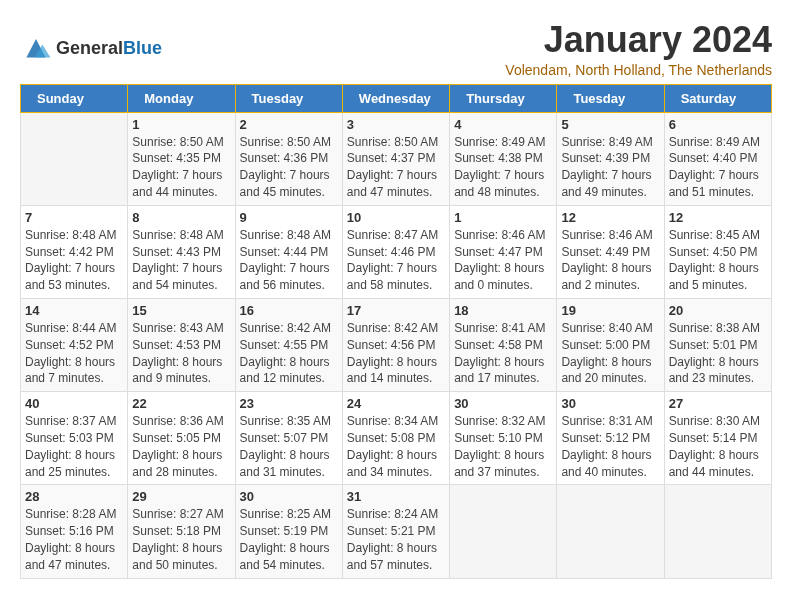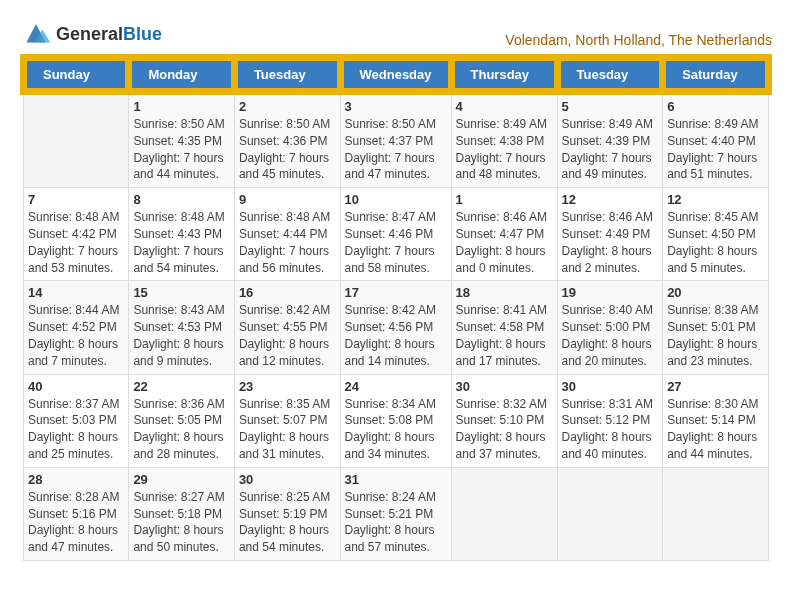--- a/index.html
+++ b/index.html
@@ -6,21 +6,21 @@
     body {
       font-family: Arial, Helvetica, sans-serif;
       background: #fff;
       width: 792px;
       min-height: 612px;
       padding: 20px;
     }
     .header {
       display: flex;
       justify-content: space-between;
-      align-items: flex-end;
+      align-items: center;
       margin-bottom: 6px;
     }
     .logo {
       display: flex;
       align-items: center;
       gap: 4px;
     }
     .logo-icon {
       width: 32px;
       height: 28px;
@@ -44,21 +44,21 @@
       border-collapse: collapse;
       font-size: 11px;
     }
     thead tr th {
       background-color: #3a7cc1;
       color: #fff;
       font-weight: bold;
       font-size: 13px;
       padding: 6px 16px;
       text-align: left;
-      border: 7px solid #eab308;
+      border: 1px solid #eab308;
     }
     tbody tr td {
       vertical-align: top;
       border: 1px solid #ddd;
       padding: 4px;
       width: calc(100% / 7);
       min-height: 80px;
       background: #fff;
     }
     tbody tr:nth-child(odd) td {
@@ -87,20 +87,21 @@
   <div class="logo">
     <svg class="logo-icon" viewBox="0 0 40 35" xmlns="http://www.w3.org/2000/svg">
       <polygon points="8,28 20,5 32,28" fill="#1a6faf" opacity="0.85"></polygon>
       <polygon points="18,28 28,12 38,28" fill="#3a9fd4" opacity="0.7"></polygon>
     </svg>
     <div>
       <span style="font-size:18px;font-weight:bold;color:#333;">General</span><span style="font-size:18px;font-weight:bold;color:#1a6faf;">Blue</span>
     </div>
   </div>
   <div class="title-block">
+    <div class="month-title">January 2024</div>
     <div class="location-title">Volendam, North Holland, The Netherlands</div>
   </div>
 </div>
 
 <table>
   <thead>
     <tr>
     <th>Sunday</th>
         <th>Monday</th>
         <th>Tuesday</th>

